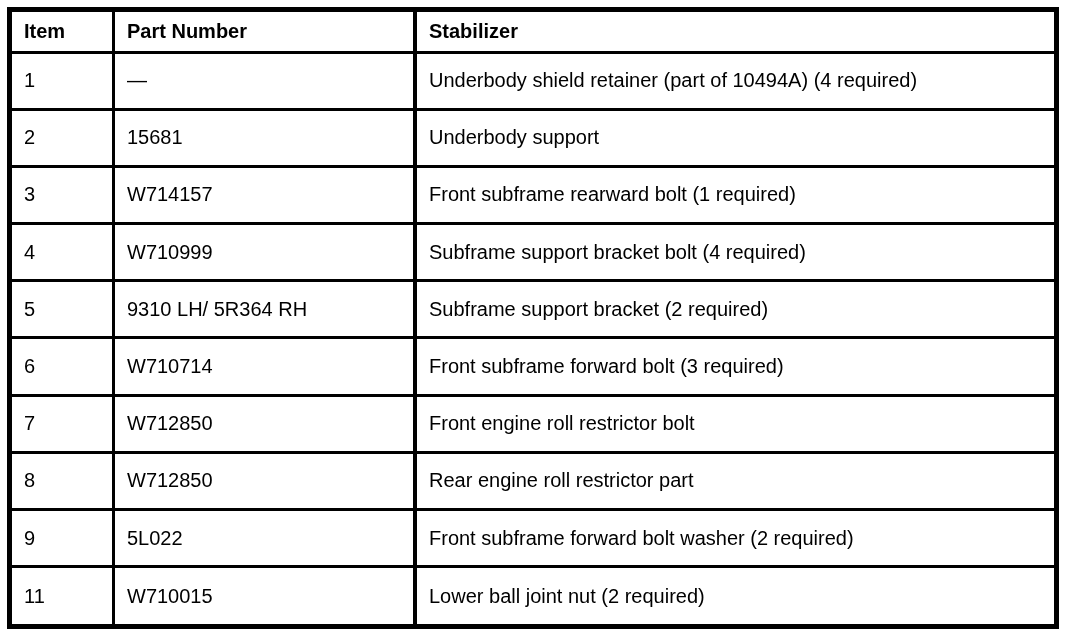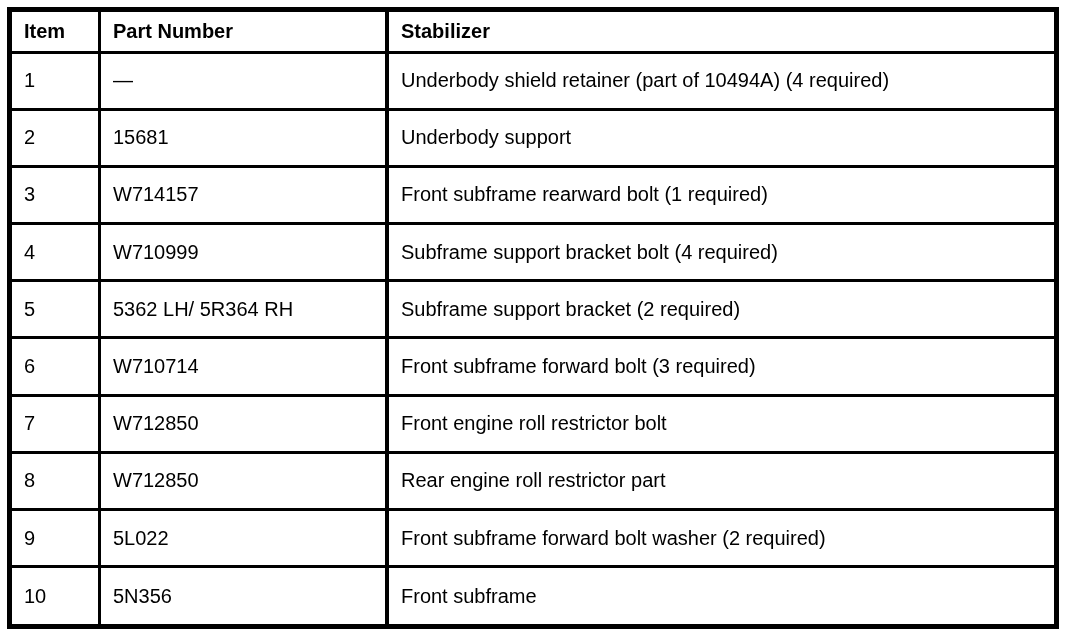--- a/index.html
+++ b/index.html
@@ -34,21 +34,21 @@
     border-collapse: collapse;
     table-layout: fixed;
   }
   .parts-table th,
   .parts-table td {
     border: 3px solid #000000;
     font-size: 20px;
     line-height: 1.15;
     text-align: left;
     vertical-align: middle;
-    padding: 2px 2px 2px 12px;
+    padding: 2px 16px 2px 12px;
     overflow: hidden;
     white-space: nowrap;
   }
   .parts-table th {
     font-weight: bold;
   }
   .parts-table .col-item  { width: 72px; border-right-width: 2px; }
   .parts-table .col-part  { width: 270px; border-right-width: 4px; }
   .parts-table .col-desc  { }
   
@@ -92,21 +92,21 @@
   </tr>
 
   <tr>
     <td class="col-item">4</td>
     <td class="col-part">W710999</td>
     <td class="col-desc">Subframe support bracket bolt (4 required)</td>
   </tr>
 
   <tr>
     <td class="col-item">5</td>
-    <td class="col-part">5362 LH/ 5R364 RH</td>
+    <td class="col-part">9310 LH/ 5R364 RH</td>
     <td class="col-desc">Subframe support bracket (2 required)</td>
   </tr>
 
   <tr>
     <td class="col-item">6</td>
     <td class="col-part">W710714</td>
     <td class="col-desc">Front subframe forward bolt (3 required)</td>
   </tr>
 
   <tr>
@@ -120,23 +120,23 @@
     <td class="col-part">W712850</td>
     <td class="col-desc">Rear engine roll restrictor part</td>
   </tr>
 
   <tr>
     <td class="col-item">9</td>
     <td class="col-part">5L022</td>
     <td class="col-desc">Front subframe forward bolt washer (2 required)</td>
   </tr>
 
+
   <tr>
-    <td class="col-item">10</td>
-    <td class="col-part">5N356</td>
-    <td class="col-desc">Front subframe</td>
+    <td class="col-item">11</td>
+    <td class="col-part">W710015</td>
+    <td class="col-desc">Lower ball joint nut (2 required)</td>
   </tr>
-
 
 </tbody>
     </table>
   </div>
 </div>
 
 </body></html>

